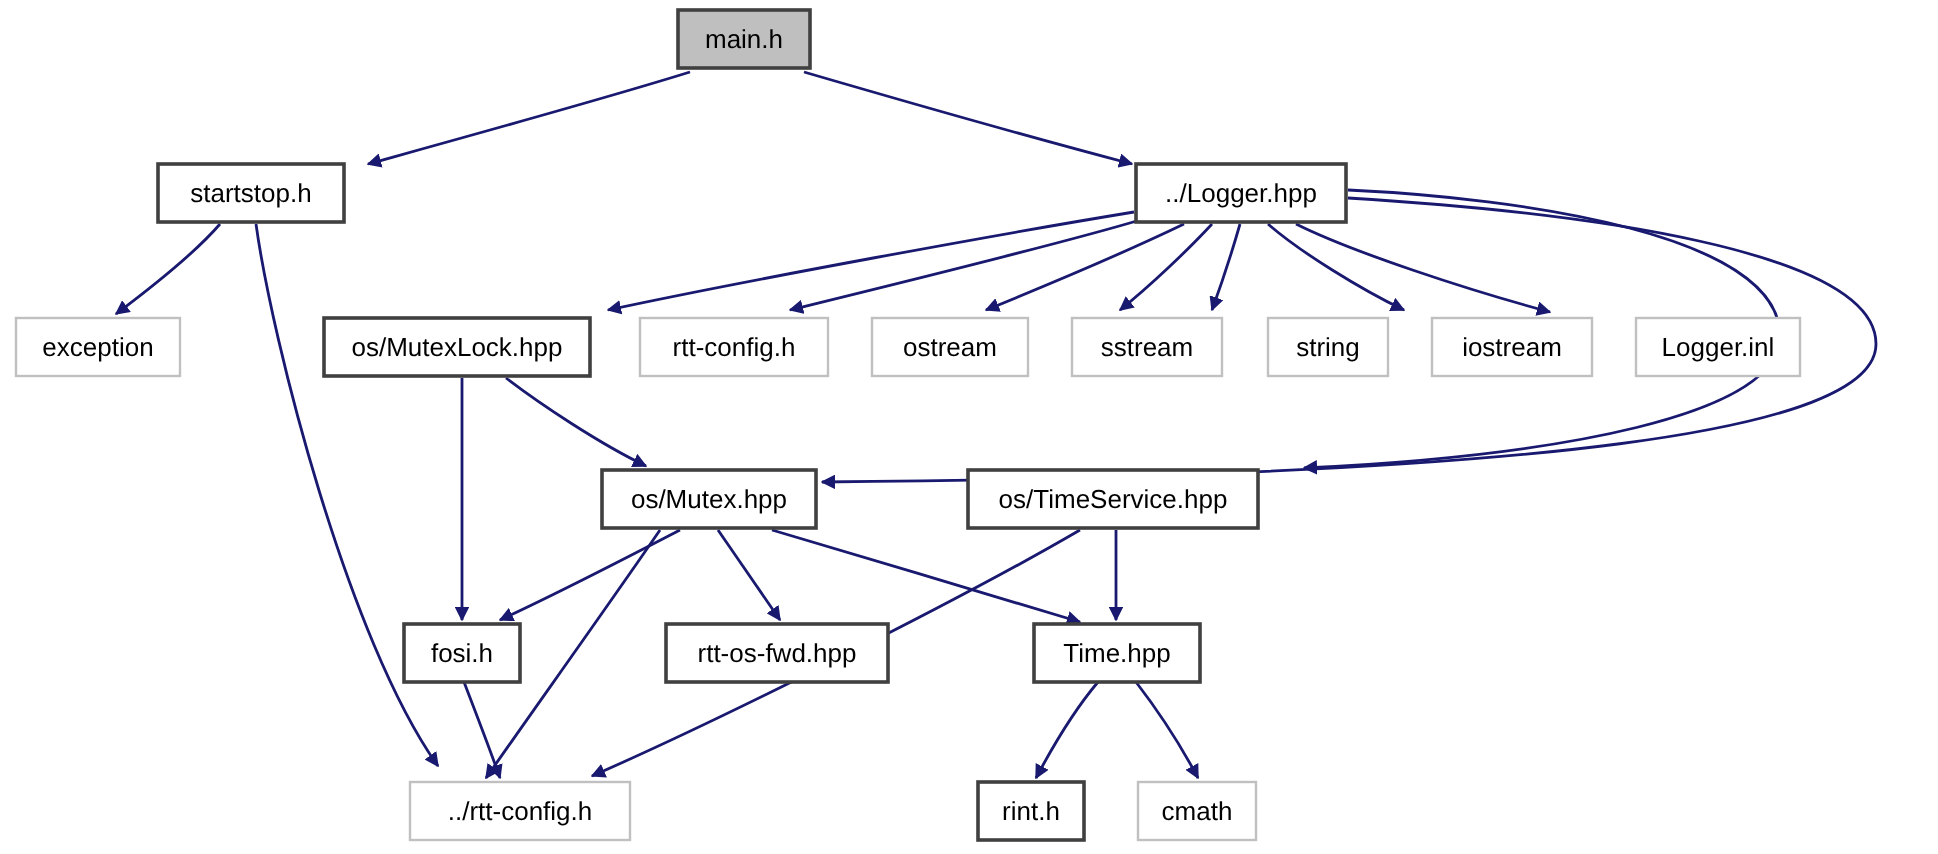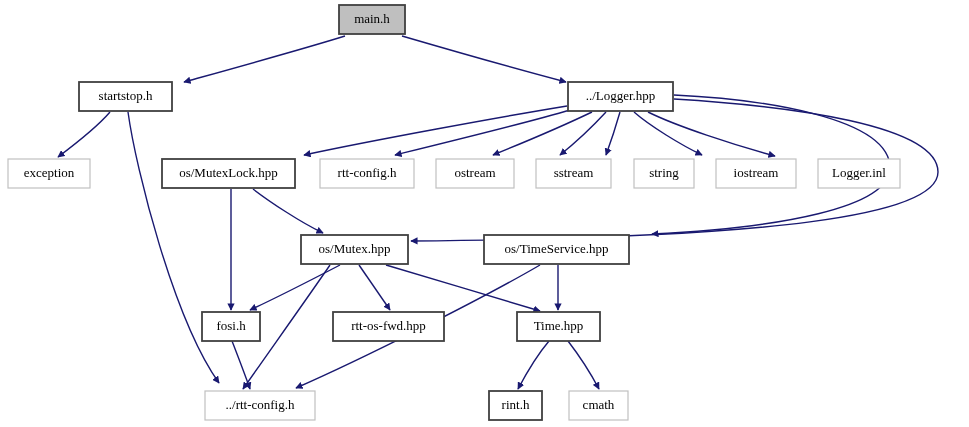--- a/index.html
+++ b/index.html
@@ -1,18 +1,18 @@
 <!DOCTYPE html>
 <html><head>
 <meta charset="utf-8">
 <style>
   html,body{margin:0;padding:0;background:#ffffff;}
   body{width:969px;height:427px;overflow:hidden;
        font-family:"Liberation Sans","DejaVu Sans",sans-serif;}
-  #graph{position:relative;width:969px;height:427px;font-family:Liberation Serif, serif;}
+  #graph{position:relative;width:969px;height:427px;}
   svg{position:absolute;top:0;left:0;width:969px;height:427px;}
   .node-label{font-size:13px;fill:#000000;dominant-baseline:middle;text-anchor:middle;}
 </style>
 </head>
 <body>
 
 <div id="graph">
   <svg id="graph-svg" viewBox="0 0 969 427">
     <defs>
       <marker id="arrow" viewBox="0 0 10 10" refX="9" refY="5" markerWidth="5.2" markerHeight="5.2" orient="auto-start-reverse">

